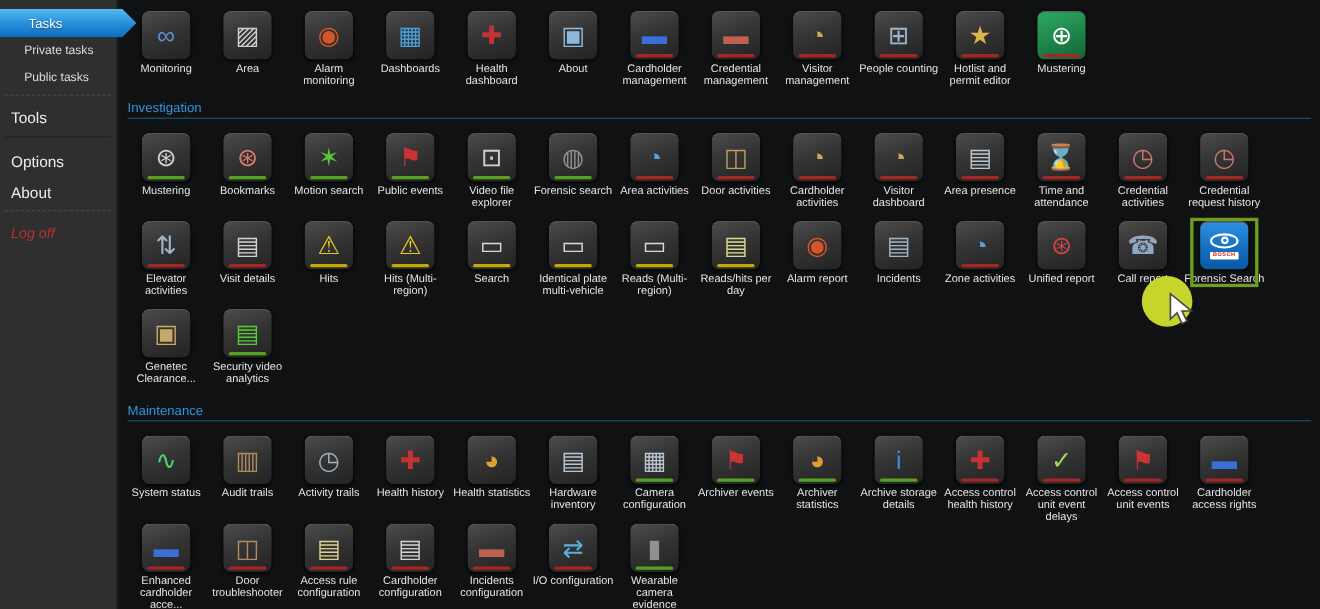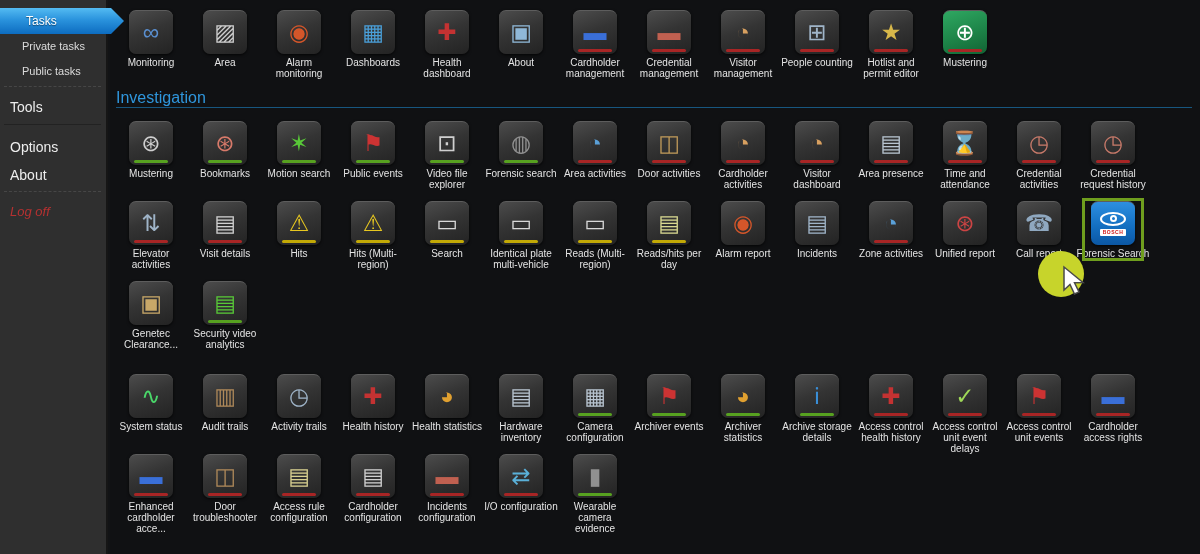--- a/index.html
+++ b/index.html
@@ -27,21 +27,21 @@
   .side-divider { position:absolute; left:4px; right:5px; border-top:1px dashed #5a5a5a; opacity:.55; }
   .side-divider.solid { border-top:1px solid #222; opacity:1; }
   .side-logoff { position:absolute; left:10px; font-size:13px; color:#b63131; }
 
   
   .main {
     position:absolute; left:110px; top:0; right:0; bottom:0;
     background:#101113; padding-left:4px; overflow:hidden;
   }
   .sec-header {
-    margin:1px 8px 0 2px; color:#2f96dc; font-size:16px; line-height:14px;
+    margin:1px 8px 0 2px; color:#2f96dc; font-size:12px; line-height:14px;
     padding-bottom:2px; border-bottom:1px solid #17567f;
   }
   .sec-header.maint { margin-top:5px; }
   .grid { display:flex; flex-wrap:wrap; width:1036px; }
   .grid.op { margin-top:10px; }
   .grid.body { margin-top:13px; }
   .cell {
     width:74px; height:80px; display:flex; flex-direction:column;
     align-items:center; position:relative; cursor:pointer;
   }
@@ -385,20 +385,21 @@
         <div class="cell-label">Genetec Clearance...</div>
       </div>
       <div class="cell">
         <div class="tile">
           <span class="glyph" style="color: rgb(88, 200, 56);">▤</span>
           <div class="bar bar-green"></div>
         </div>
         <div class="cell-label">Security video analytics</div>
       </div>
     </div>
+    <div class="sec-header maint">Maintenance</div>
     <div class="grid body">
       <div class="cell">
         <div class="tile">
           <span class="glyph" style="color: rgb(74, 216, 106);">∿</span>
         </div>
         <div class="cell-label">System status</div>
       </div>
       <div class="cell">
         <div class="tile">
           <span class="glyph" style="color: rgb(176, 138, 90);">▥</span>

